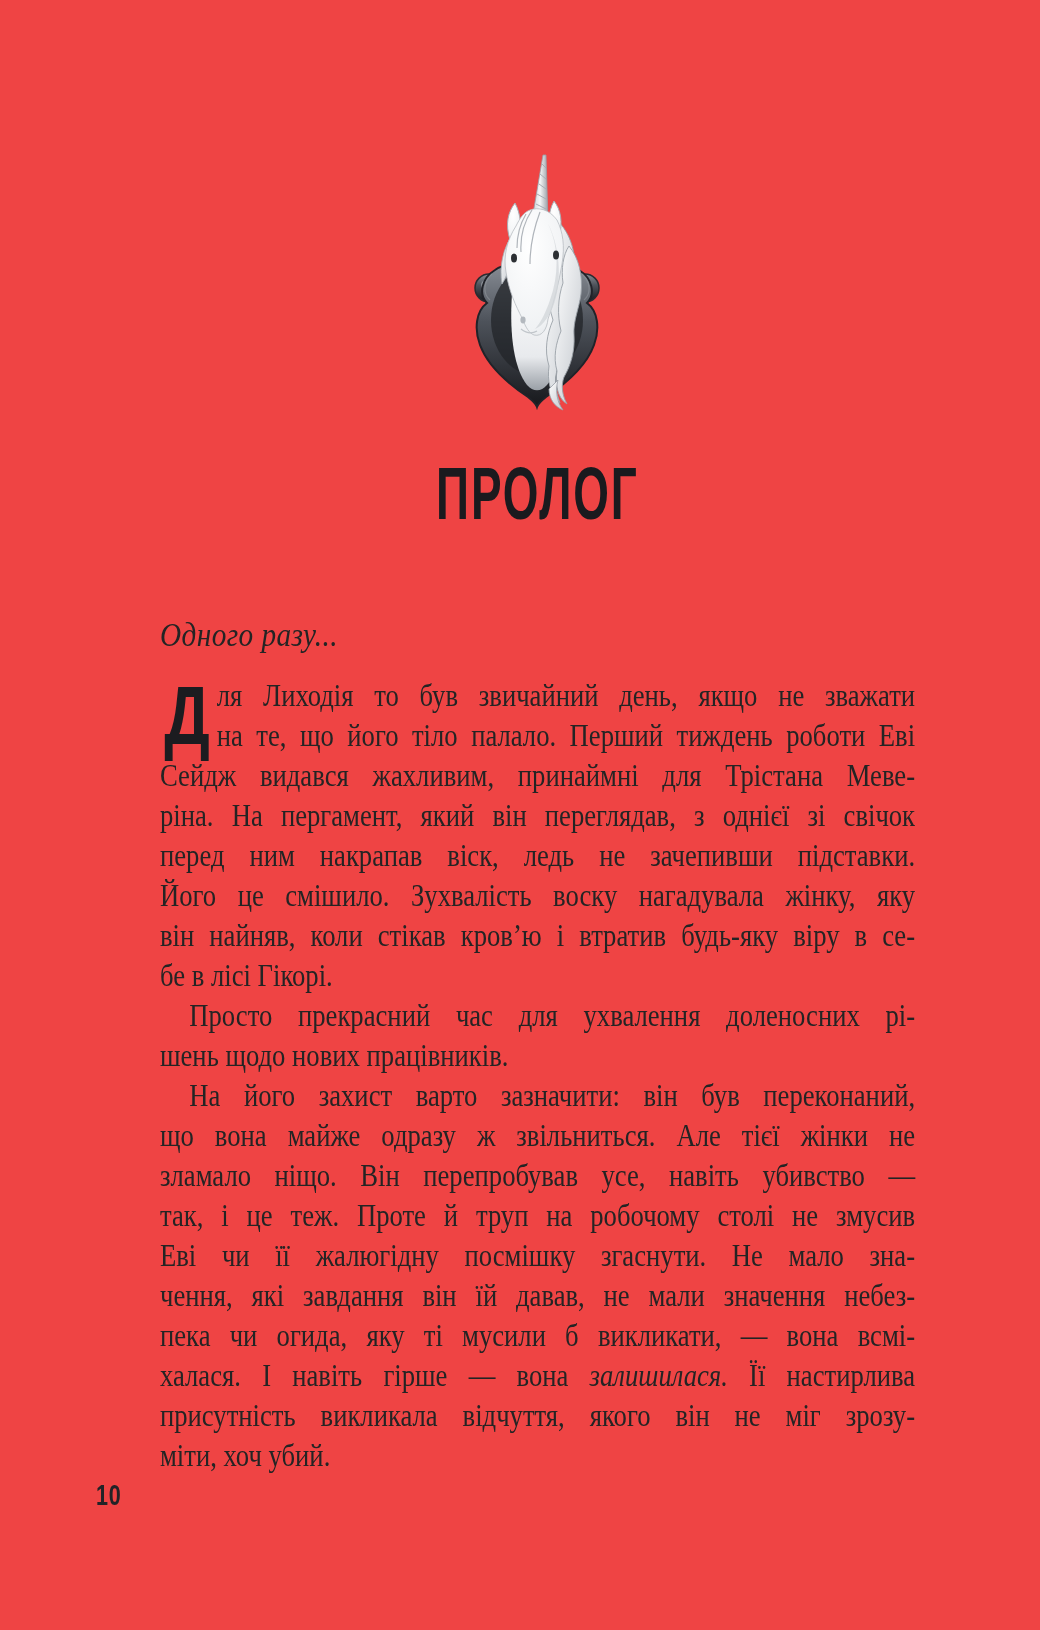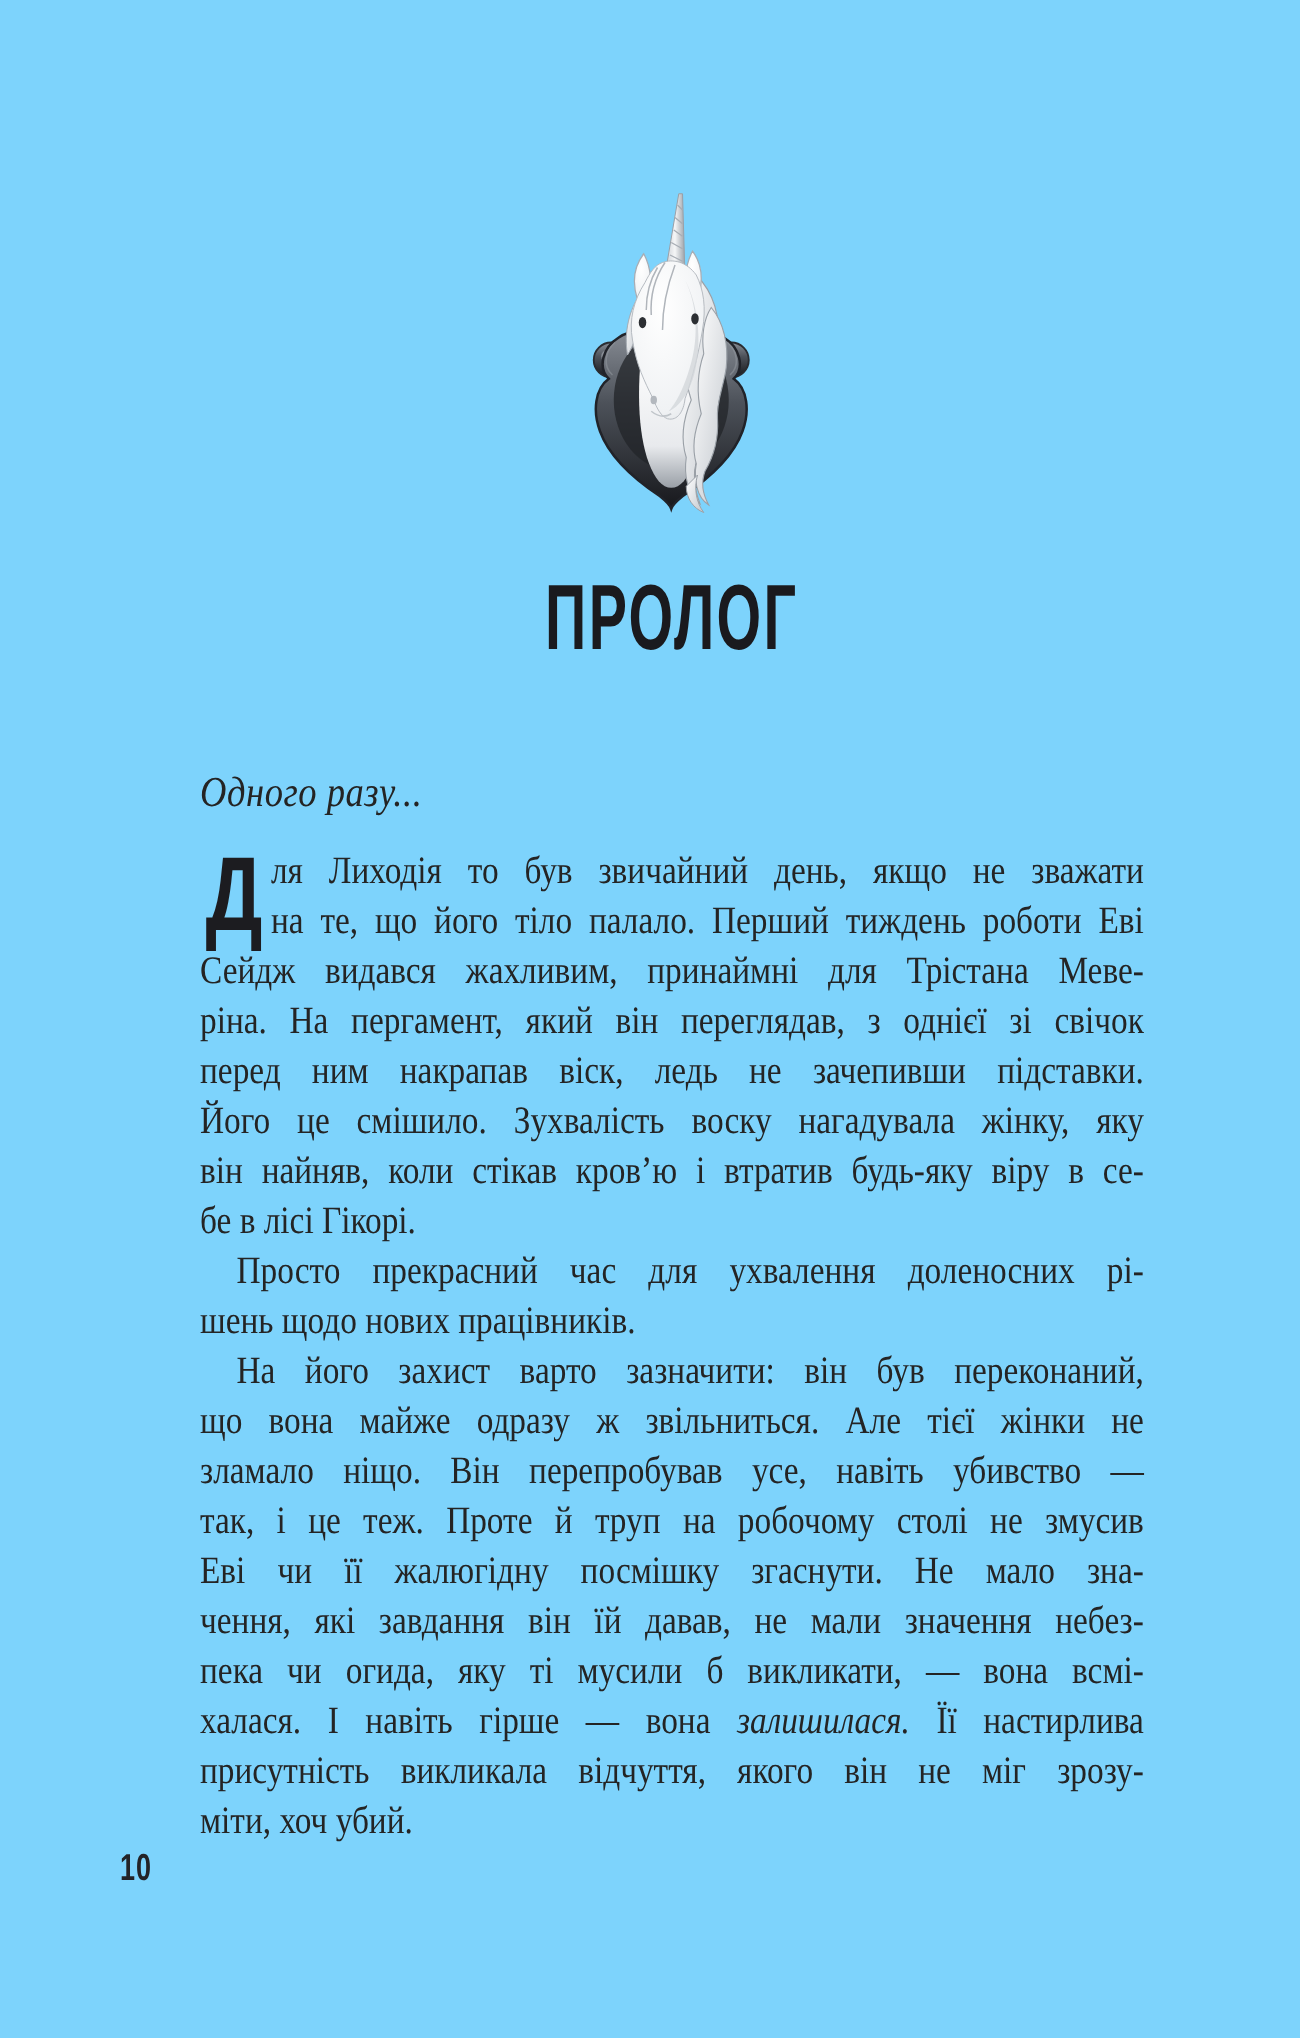--- a/index.html
+++ b/index.html
@@ -1,17 +1,17 @@
 <!DOCTYPE html>
 <html><head>
 <meta charset="utf-8">
 <style>
   html,body{margin:0;padding:0;background:#ffffff;}
   .page{
-    position:relative;width:1040px;height:1630px;background:#7dd3fc;
+    position:relative;width:1040px;height:1630px;background:#ef4444;
     overflow:hidden;font-family:"Liberation Serif",serif;
   }
   
   .illustration{position:absolute;left:462px;top:152px;width:150px;height:260px;}
   
   .title{position:absolute;left:0;top:462px;width:1075px;text-align:center;}
   .title span{
     display:inline-block;font-family:"Liberation Sans",sans-serif;font-weight:bold;
     font-size:74px;line-height:64px;letter-spacing:3px;color:#1a1a1e;
     transform:scaleX(0.62);

